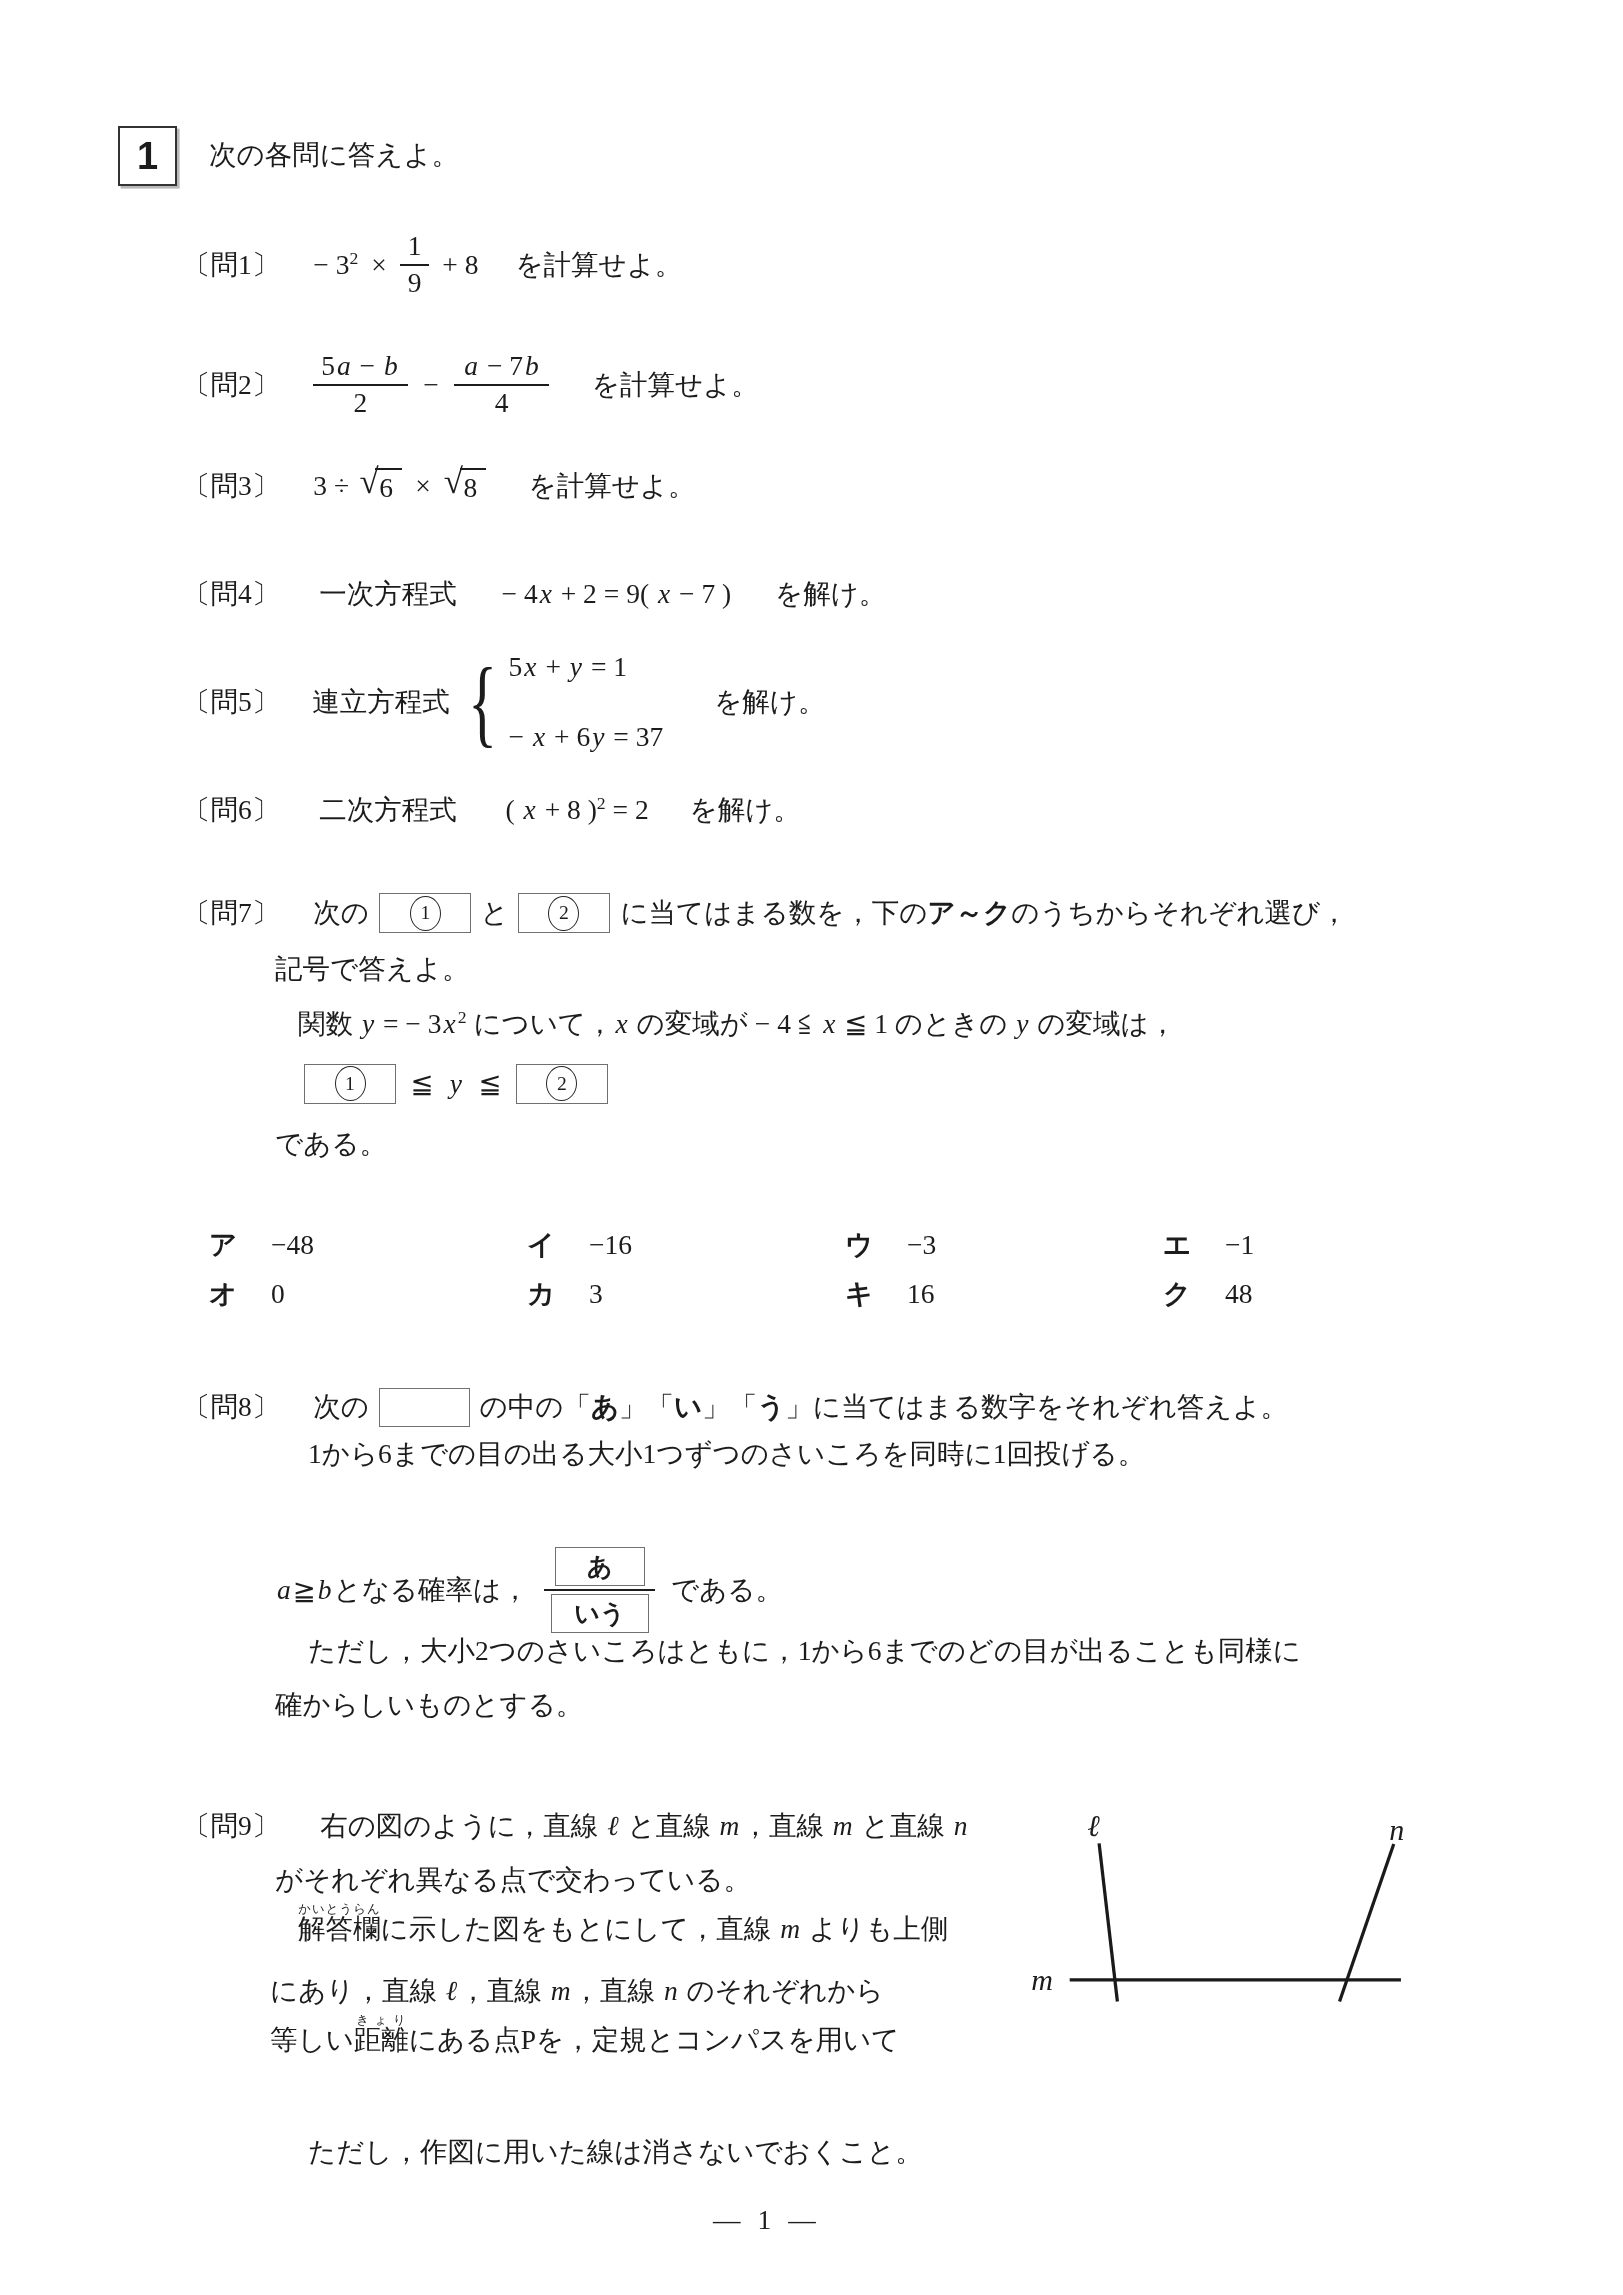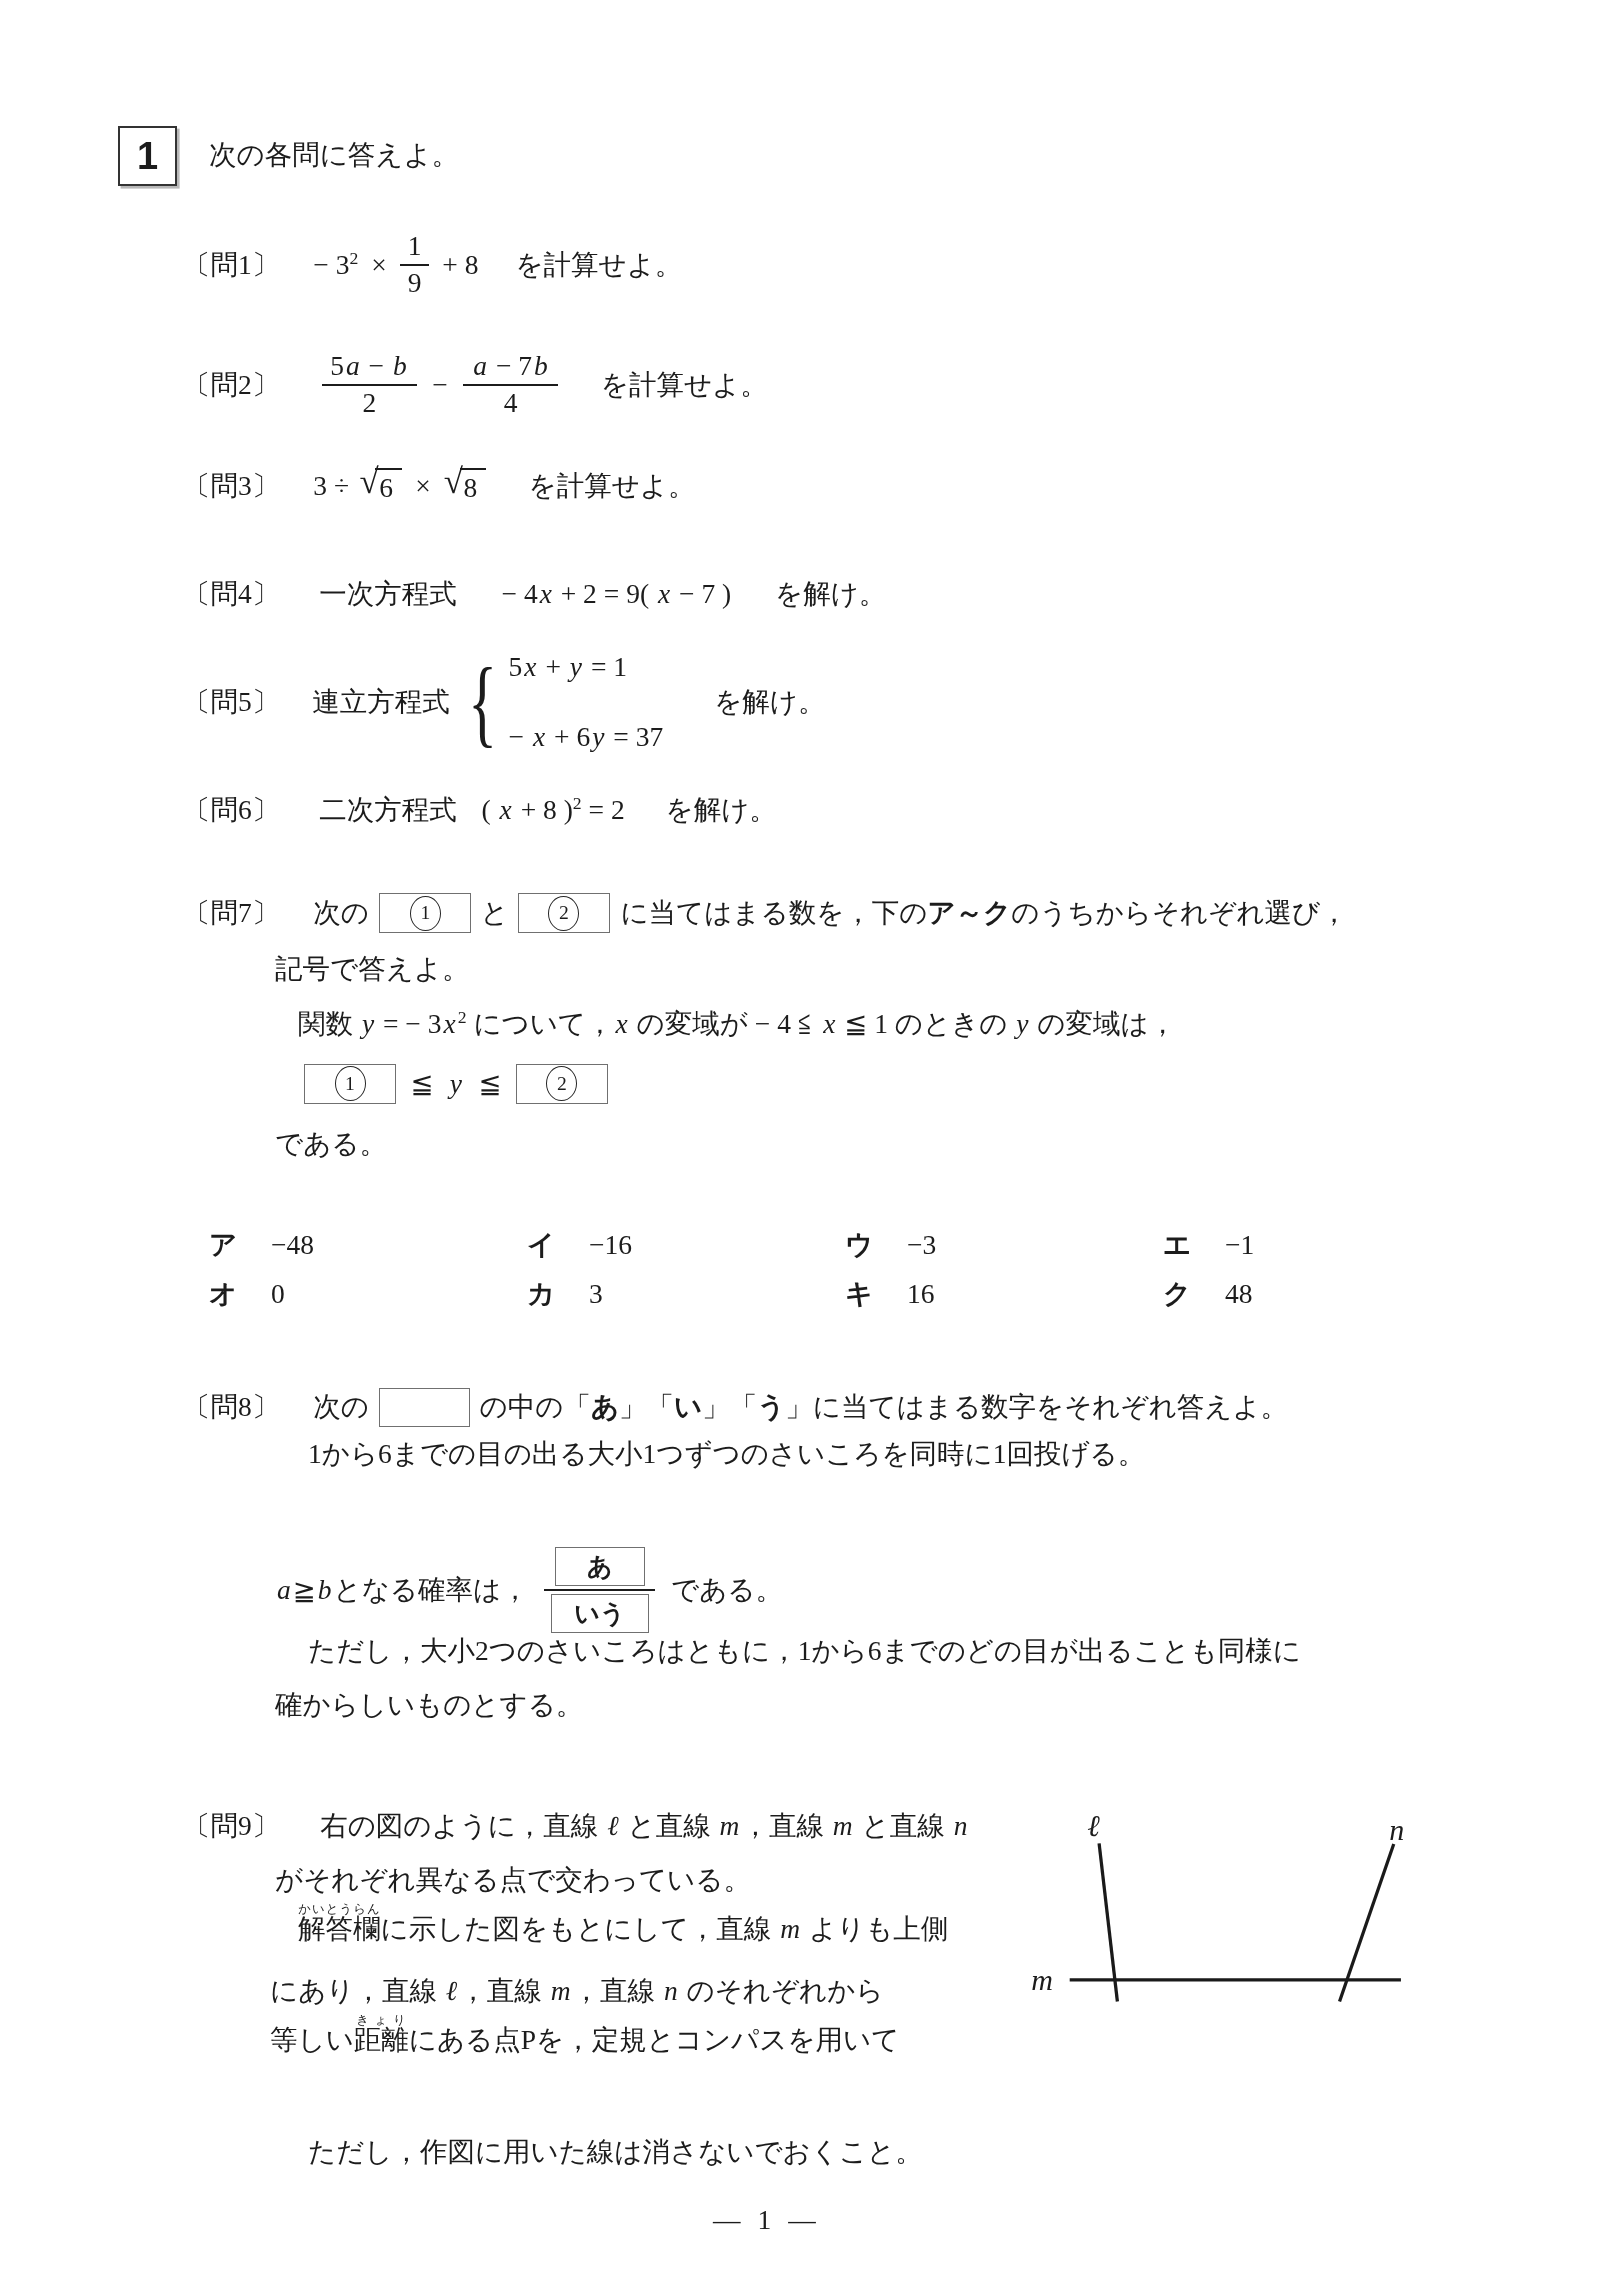--- a/index.html
+++ b/index.html
@@ -58,21 +58,21 @@
     <span class="frac">
       <span class="fnum">1</span>
       <span class="fden">9</span>
     </span>
     <span style="margin-left:13px">+ 8</span>
     <span style="margin-left:37px">を計算せよ。</span>
   </div>
 
   <div class="row" style="left:183px;top:336px;height:98px">
     <span>〔問2〕</span>
-    <span class="frac" style="margin-left:43px">
+    <span class="frac" style="margin-left:34px">
       <span class="fnum"><span>5</span><i>a</i><span> − </span><i>b</i></span>
       <span class="fden">2</span>
     </span>
     <span style="margin:0 15.7px">−</span>
     <span class="frac">
       <span class="fnum"><i>a</i><span> − 7</span><i>b</i></span>
       <span class="fden">4</span>
     </span>
     <span style="margin-left:43px">を計算せよ。</span>
   </div>
@@ -106,21 +106,21 @@
     <span class="sys">
       <span><span>5</span><i>x</i><span> + </span><i>y</i><span> = 1</span></span>
       <span><span>− </span><i>x</i><span> + 6</span><i>y</i><span> = 37</span></span>
     </span>
     <span style="margin-left:51px">を解け。</span>
   </div>
 
   <div class="tline" style="left:183px;top:792px">
     <span>〔問6〕</span>
     <span style="margin-left:33px">二次方程式</span>
-    <span style="margin-left:18px"><span>( </span><i>x</i><span> + 8 )</span><span class="s">2</span><span> = 2</span></span>
+    <span style="margin-left:42px"><span>( </span><i>x</i><span> + 8 )</span><span class="s">2</span><span> = 2</span></span>
     <span style="margin-left:34px">を解け。</span>
   </div>
 
   <div class="row" style="left:183px;top:887px;height:52px">
     <span>〔問7〕</span>
     <span style="margin-left:34px">次の</span>
     <span class="nbox" style="margin-left:10.5px">
         <span class="circ">1</span>
       </span>
     <span style="margin:0 9.2px">と</span>

